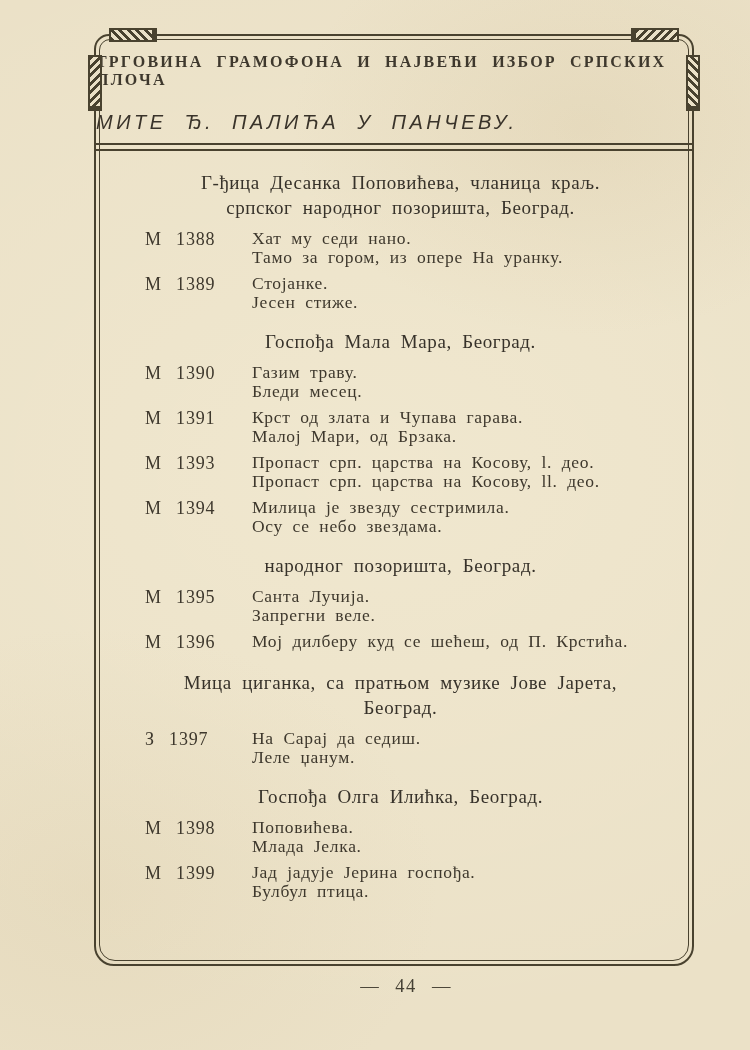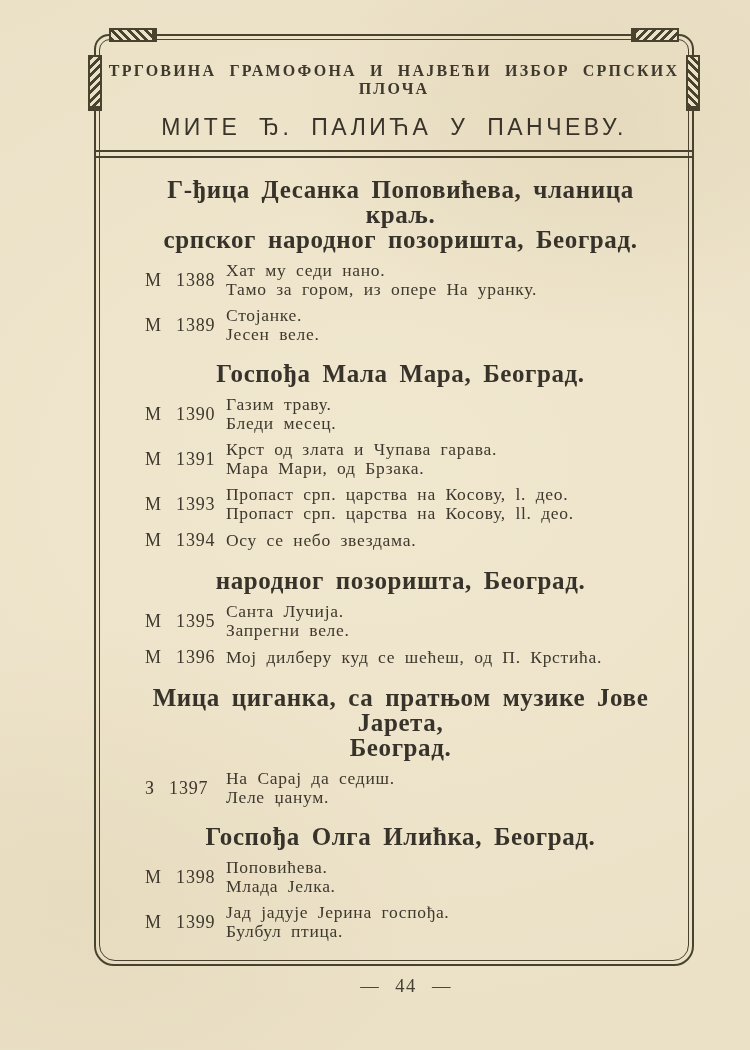--- a/index.html
+++ b/index.html
@@ -37,49 +37,51 @@
     border:2px solid #49422f;
     box-sizing:border-box;
   }
   .orn-tl-h{top:-8px;left:13px;width:48px;height:14px;border-right-width:5px;}
   .orn-tl-v{top:19px;left:-8px;width:14px;height:56px;border-bottom-width:5px;
     background:repeating-linear-gradient(135deg,#49422f 0 2.6px,#ebe1c7 2.6px 6px);}
   .orn-tr-h{top:-8px;right:13px;width:48px;height:14px;border-left-width:5px;
     background:repeating-linear-gradient(135deg,#49422f 0 2.6px,#ebe1c7 2.6px 6px);}
   .orn-tr-v{top:19px;right:-8px;width:14px;height:56px;border-bottom-width:5px;}
   
-  .header{ text-align:center; padding-top:26px; }
+  .header{ text-align:left; padding-top:17px; }
   .tagline{
     font-size:16px;font-weight:bold;
     letter-spacing:2.2px;word-spacing:7px;
     color:#3e382d;
   }
   .shop-title{
-    margin-top:16px;
+    margin-top:22px;
     font-family:"Liberation Sans","DejaVu Sans",sans-serif;
-    font-size:23px;font-weight:normal;
+    font-size:20px;font-weight:normal;
     letter-spacing:3.5px;word-spacing:9px;
     color:#39332a;
+    font-style:italic;
   }
   .header-rule{
     margin-top:9px;height:4px;
     border-top:2px solid #49422f;border-bottom:2px solid #49422f;
   }
   
   .listing{ padding:2px 36px 0 49px; }
   .section-heading{
-    text-align:center;font-weight:bold;
-    font-size:25px;line-height:25px;
+    text-align:center;font-weight:normal;
+    font-size:19px;line-height:25px;
     letter-spacing:.6px;word-spacing:5px;
     margin-top:17px;margin-bottom:9px;
     color:#37322a;
   }
   .entry{
-    display:flex;align-items:center;
+    display:flex;align-items:flex-start;
     margin-bottom:7px;
+    gap:26px;
   }
   .entry-num{
     flex:none;width:81px;
     font-size:18px;letter-spacing:.8px;word-spacing:9px;
     color:#3e382d;
   }
   .entry-titles{flex:1;min-width:0;}
   .title-line{
     font-size:17.5px;line-height:19px;
     letter-spacing:.7px;word-spacing:4.5px;
@@ -120,52 +122,53 @@
             <div class="entry-num">М 1388</div>
             <div class="entry-titles">
               <div class="title-line">Хат му седи нано.</div>
               <div class="title-line">Тамо за гором, из опере На уранку.</div>
             </div>
           </div>
           <div class="entry">
             <div class="entry-num">М 1389</div>
             <div class="entry-titles">
               <div class="title-line">Стојанке.</div>
-              <div class="title-line">Јесен веле.</div>
+              <div class="title-line">Јесен стиже.</div>
             </div>
           </div>
         </section>
         <section class="catalog-section">
           <div class="section-heading">
             <div class="heading-line">Госпођа Мала Мара, Београд.</div>
           </div>
           <div class="entry">
             <div class="entry-num">М 1390</div>
             <div class="entry-titles">
               <div class="title-line">Газим траву.</div>
               <div class="title-line">Бледи месец.</div>
             </div>
           </div>
           <div class="entry">
             <div class="entry-num">М 1391</div>
             <div class="entry-titles">
               <div class="title-line">Крст од злата и Чупава гарава.</div>
-              <div class="title-line">Мара Мари, од Брзака.</div>
+              <div class="title-line">Малој Мари, од Брзака.</div>
             </div>
           </div>
           <div class="entry">
             <div class="entry-num">М 1393</div>
             <div class="entry-titles">
               <div class="title-line">Пропаст срп. царства на Косову, l. део.</div>
               <div class="title-line">Пропаст срп. царства на Косову, ll. део.</div>
             </div>
           </div>
           <div class="entry">
             <div class="entry-num">М 1394</div>
             <div class="entry-titles">
+              <div class="title-line">Милица је звезду сестримила.</div>
               <div class="title-line">Осу се небо звездама.</div>
             </div>
           </div>
         </section>
         <section class="catalog-section">
           <div class="section-heading">
             <div class="heading-line">народног позоришта, Београд.</div>
           </div>
           <div class="entry">
             <div class="entry-num">М 1395</div>

